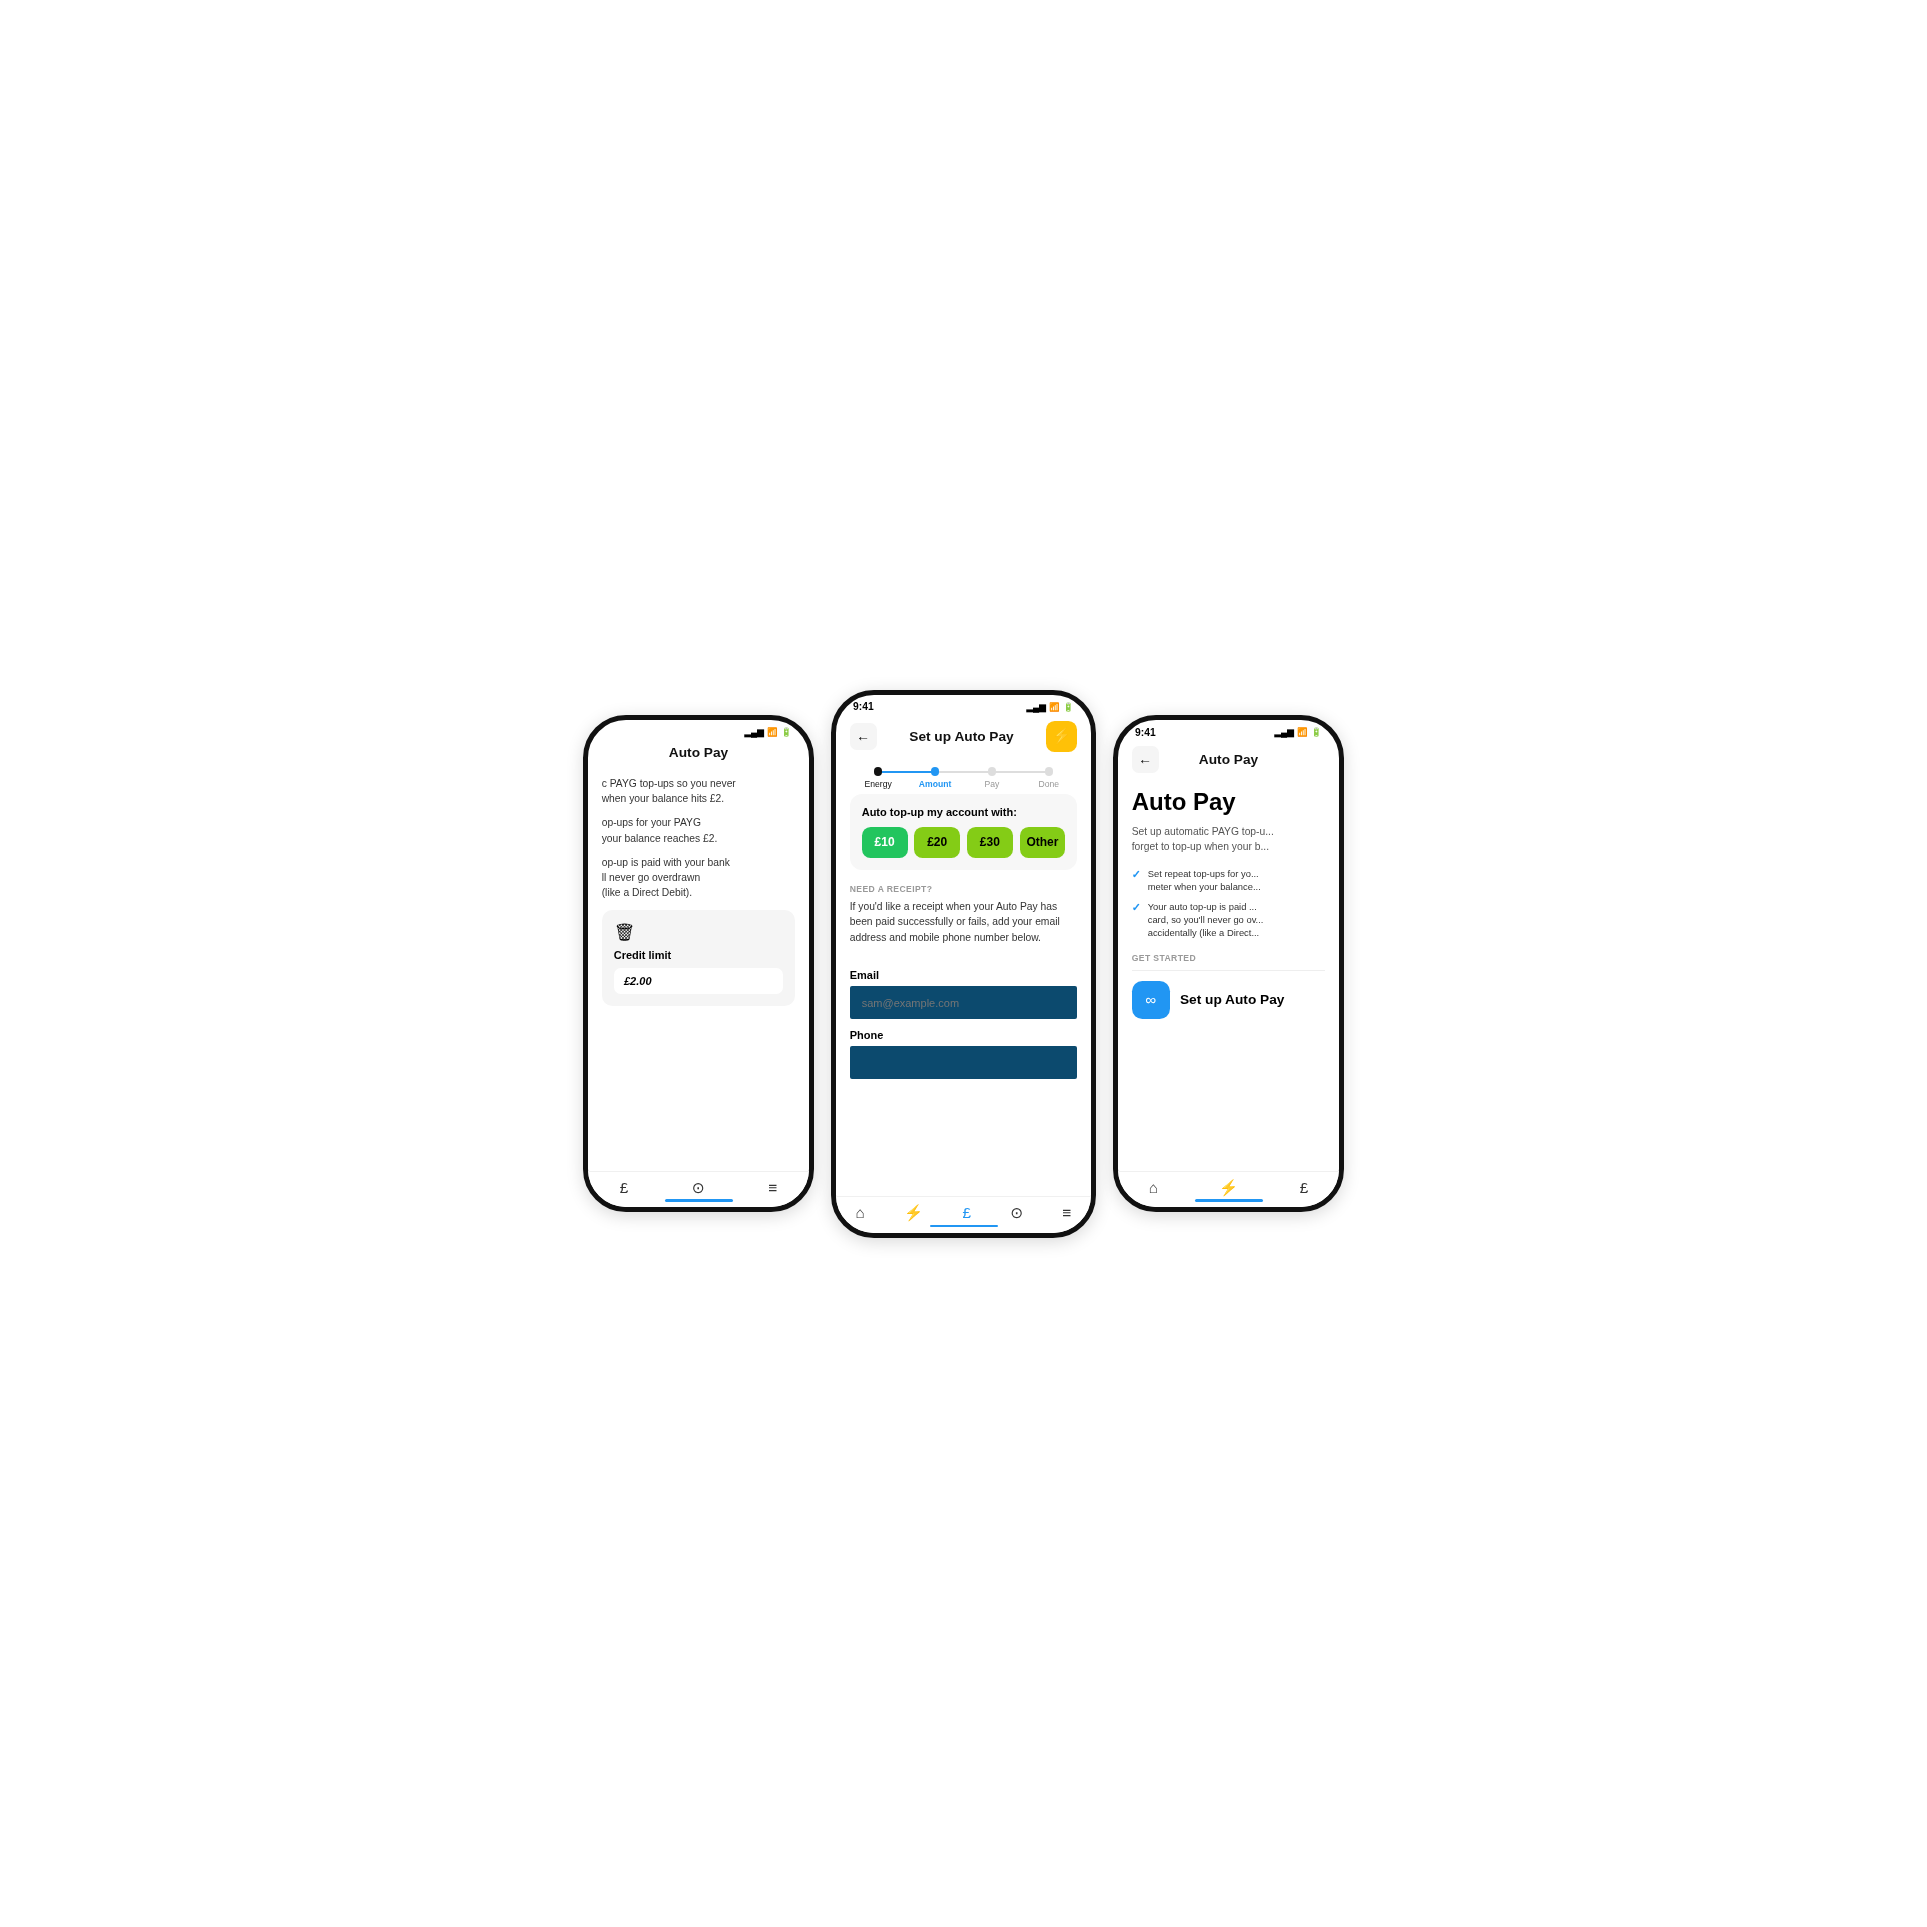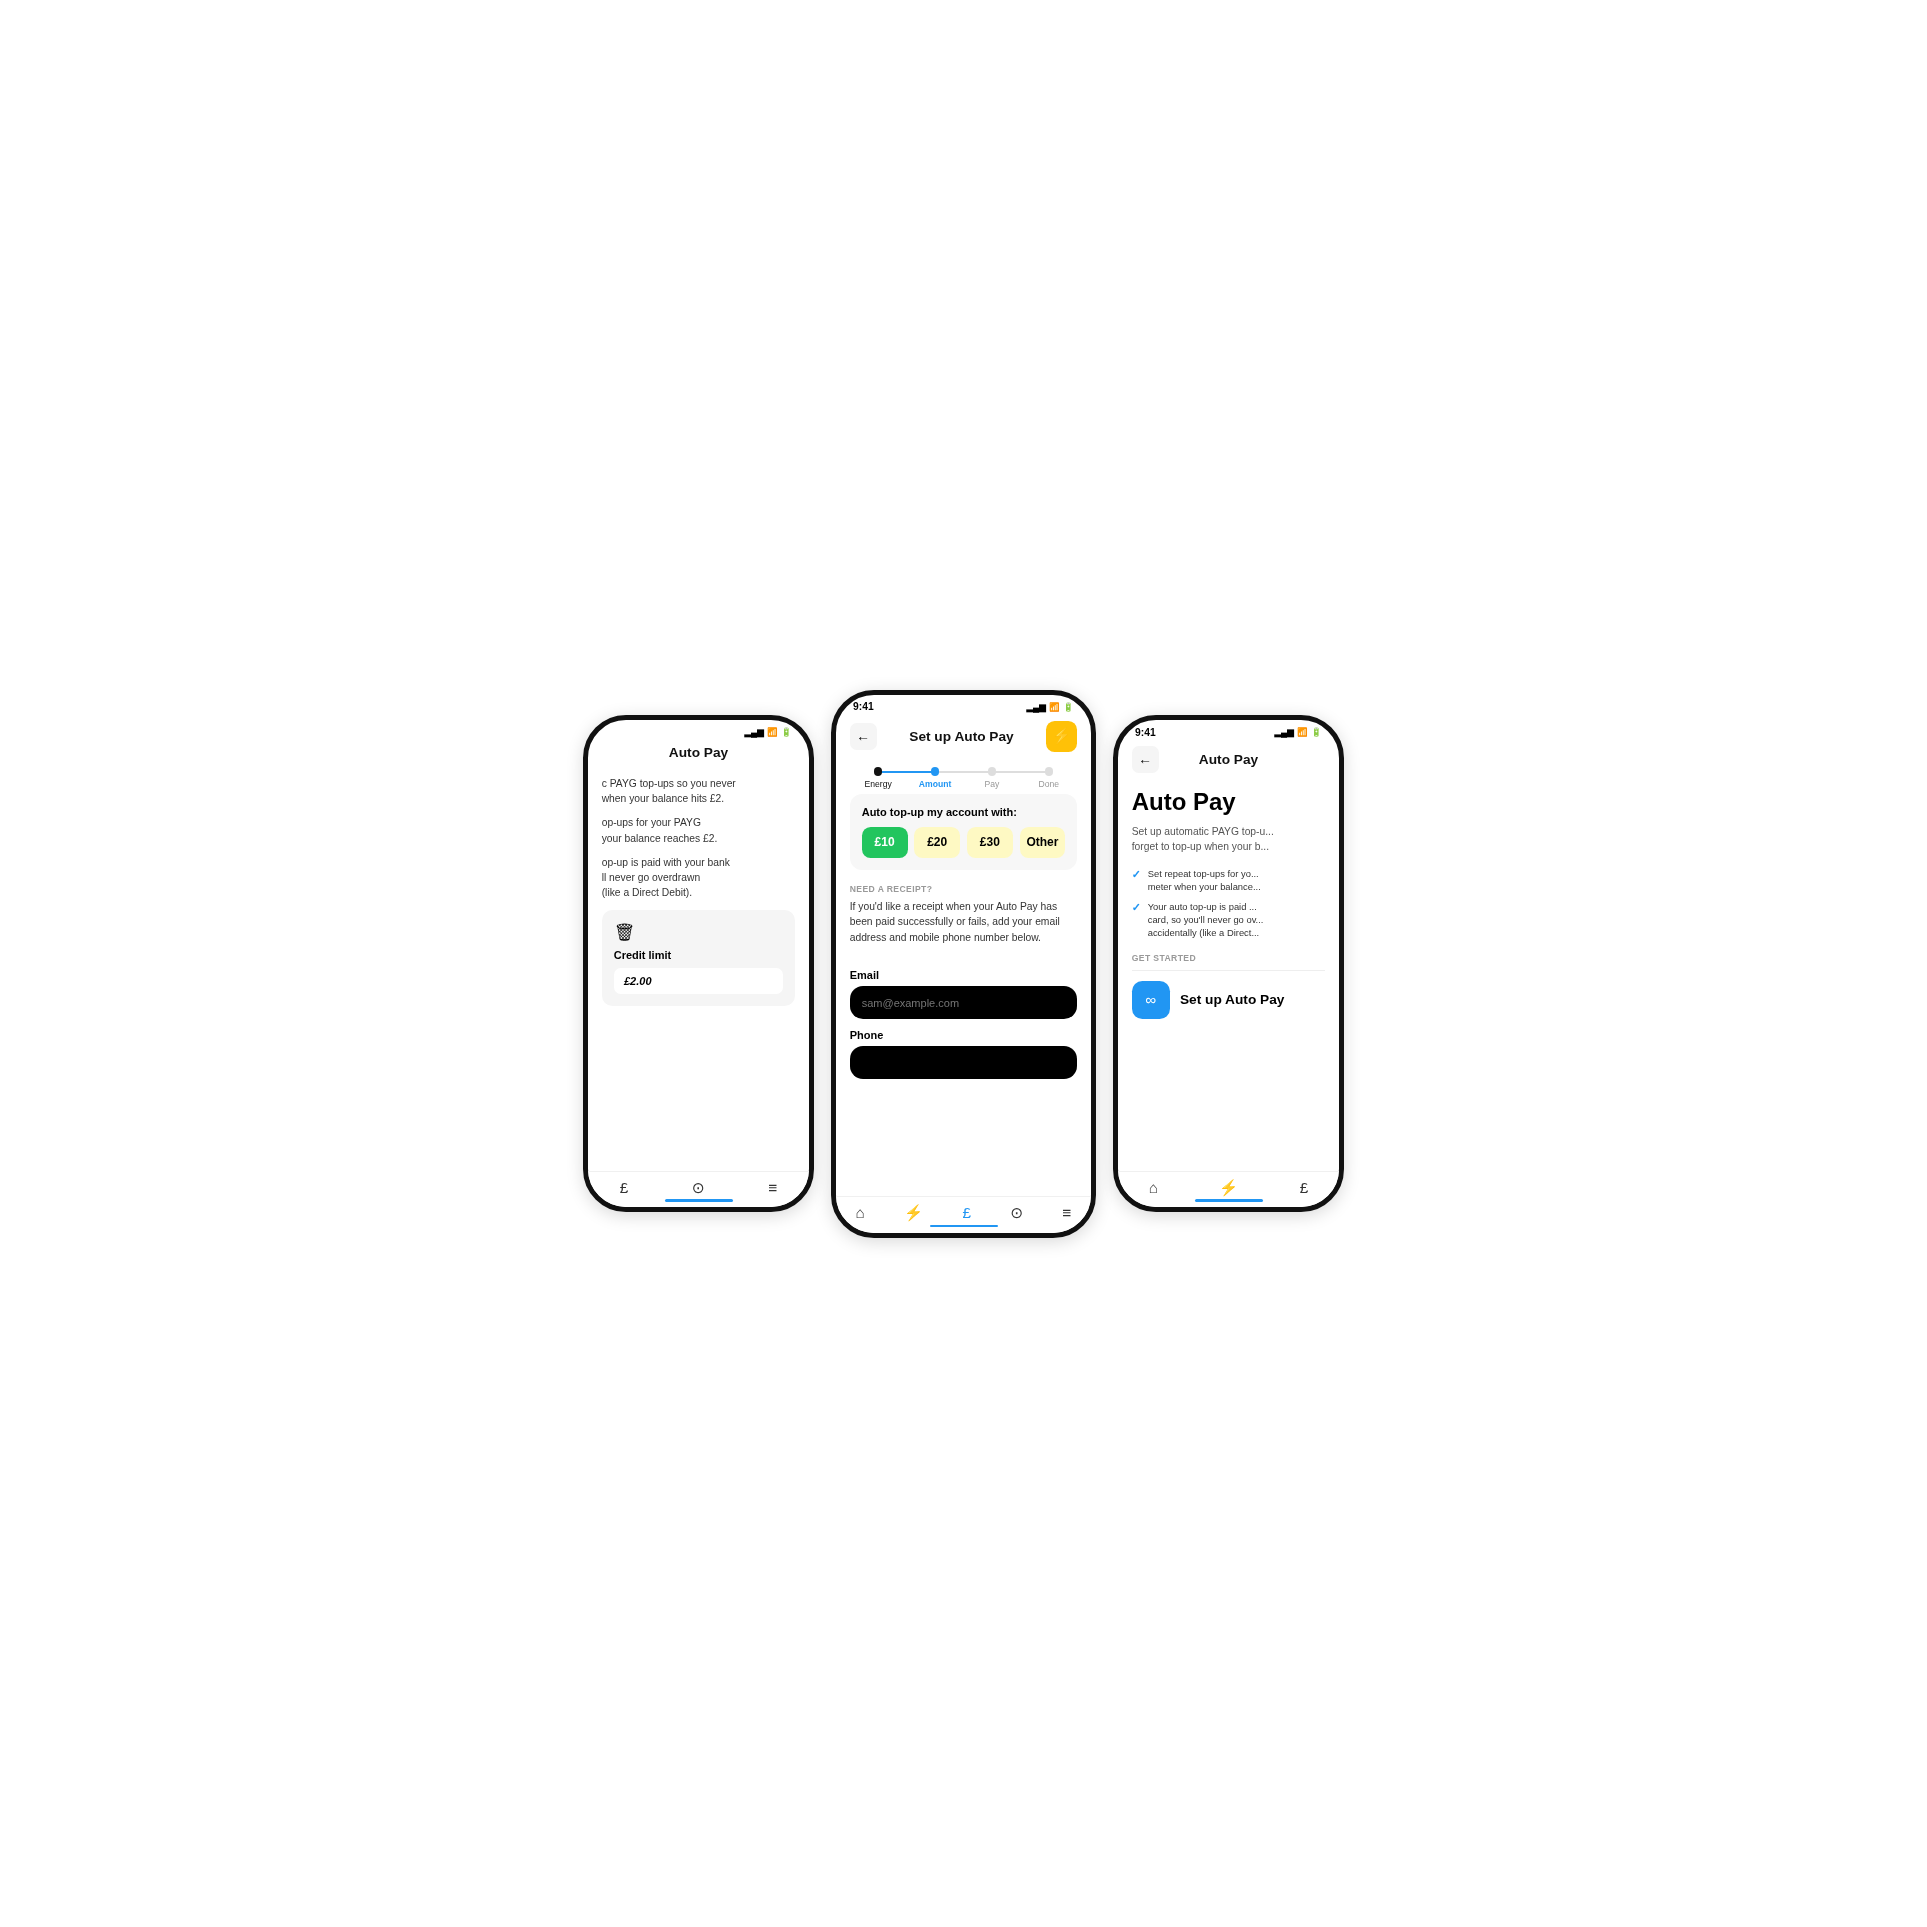--- a/index.html
+++ b/index.html
@@ -192,21 +192,21 @@
       margin-bottom: 8.6px;
     }
     .amount-options {
       display: flex;
       gap: 6.8px;
     }
     .amount-btn {
       flex: 1;
       padding: 8.6px 3.4px;
       border-radius: 8.6px;
-      background: #fef9c3;
+      background: #84cc16;
       border: none;
       font-size: 12px;
       font-weight: 700;
       cursor: pointer;
       text-align: center;
     }
     .amount-btn.selected {
       background: #22c55e;
       color: #fff;
     }
@@ -247,22 +247,22 @@
     }
     .field-group {
       margin-bottom: 10.3px;
     }
     .field-label {
       font-size: 11px;
       font-weight: 700;
       margin-bottom: 5.1px;
     }
     .field-input {
-      background: #000000;
-      border-radius: 13px;
+      background: #0c4a6e;
+      border-radius: 2px;
       padding: 10.3px 12px;
       font-size: 11px;
       color: #999;
       width: 100%;
       border: none;
     }
 
     
     .bottom-nav {
       position: absolute;

